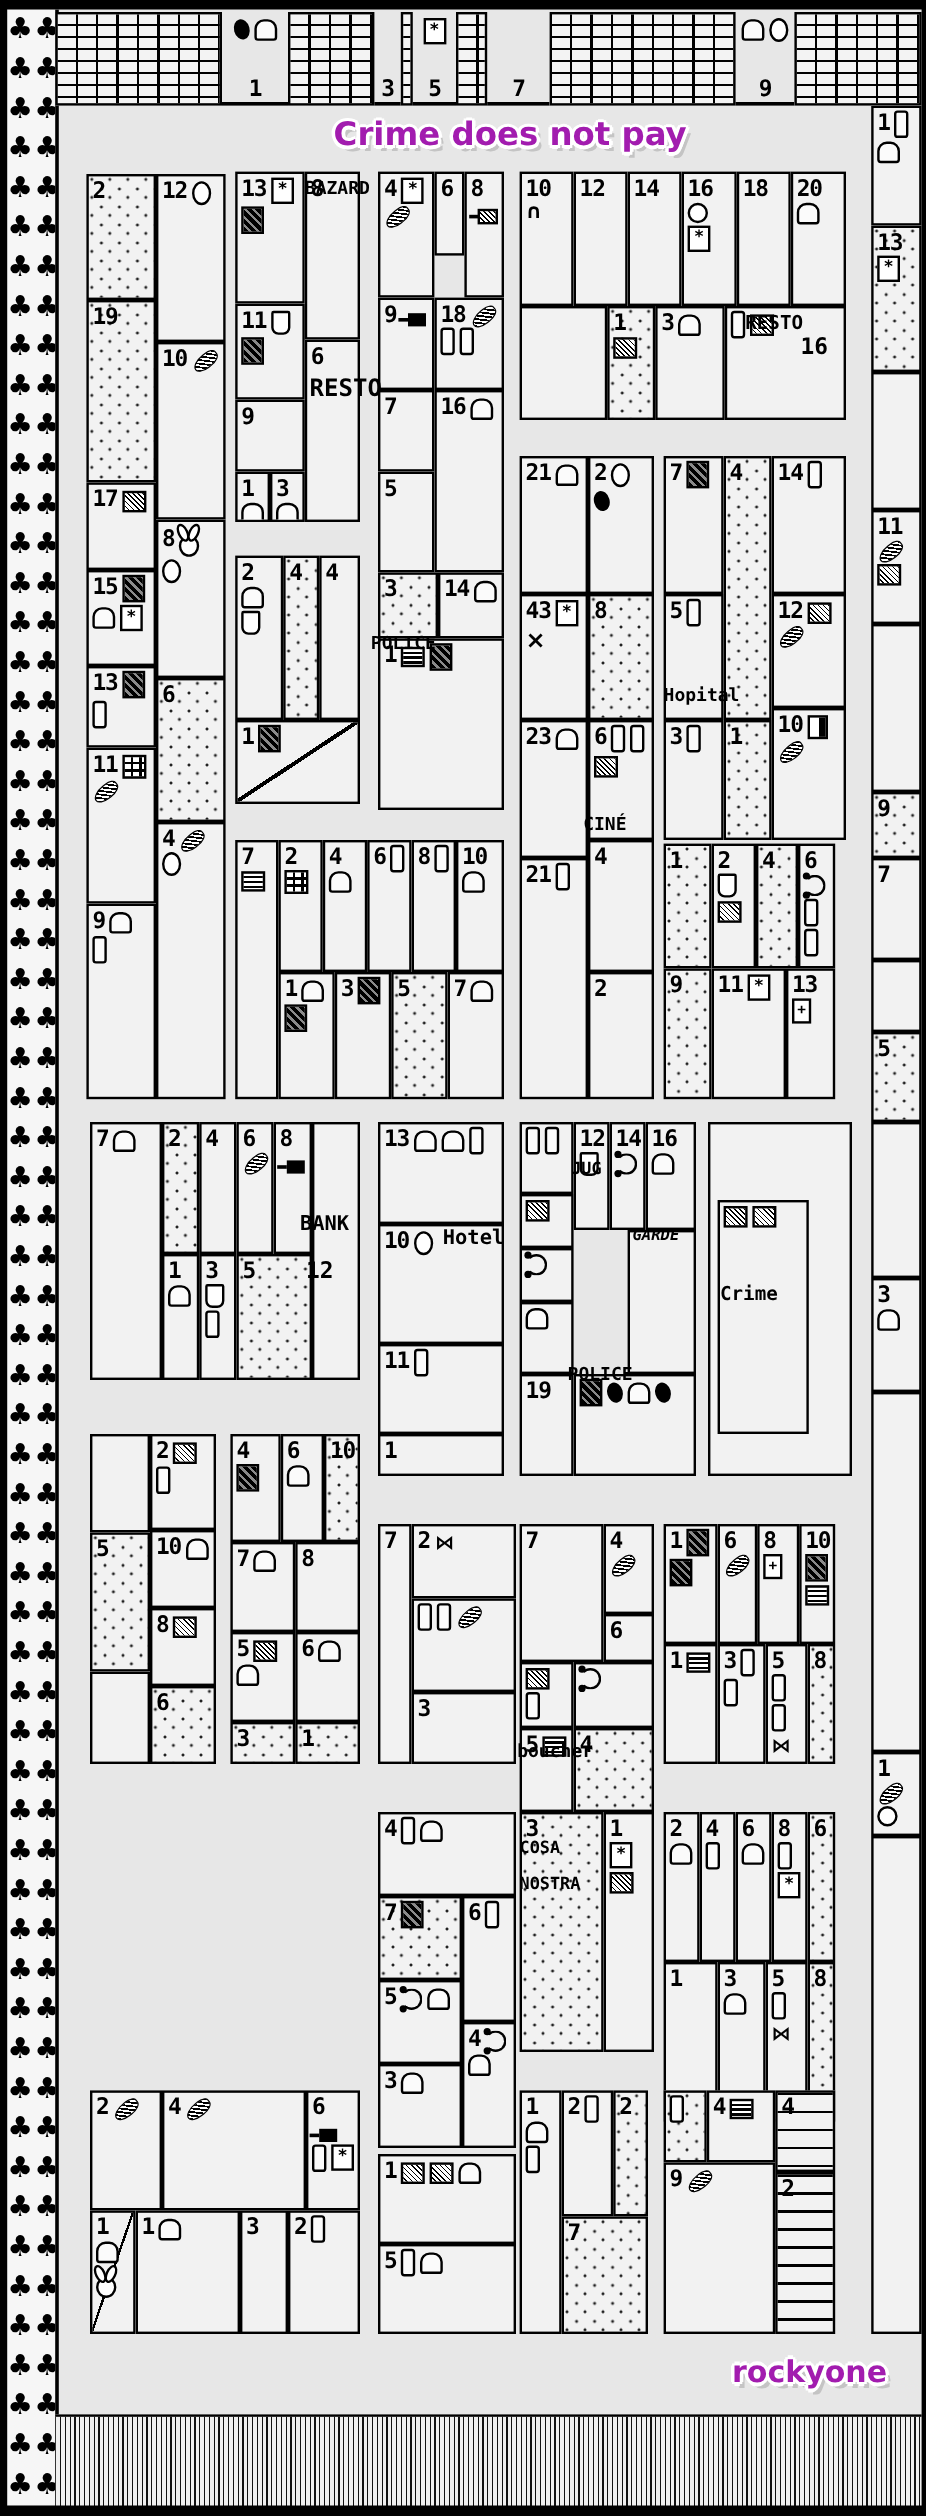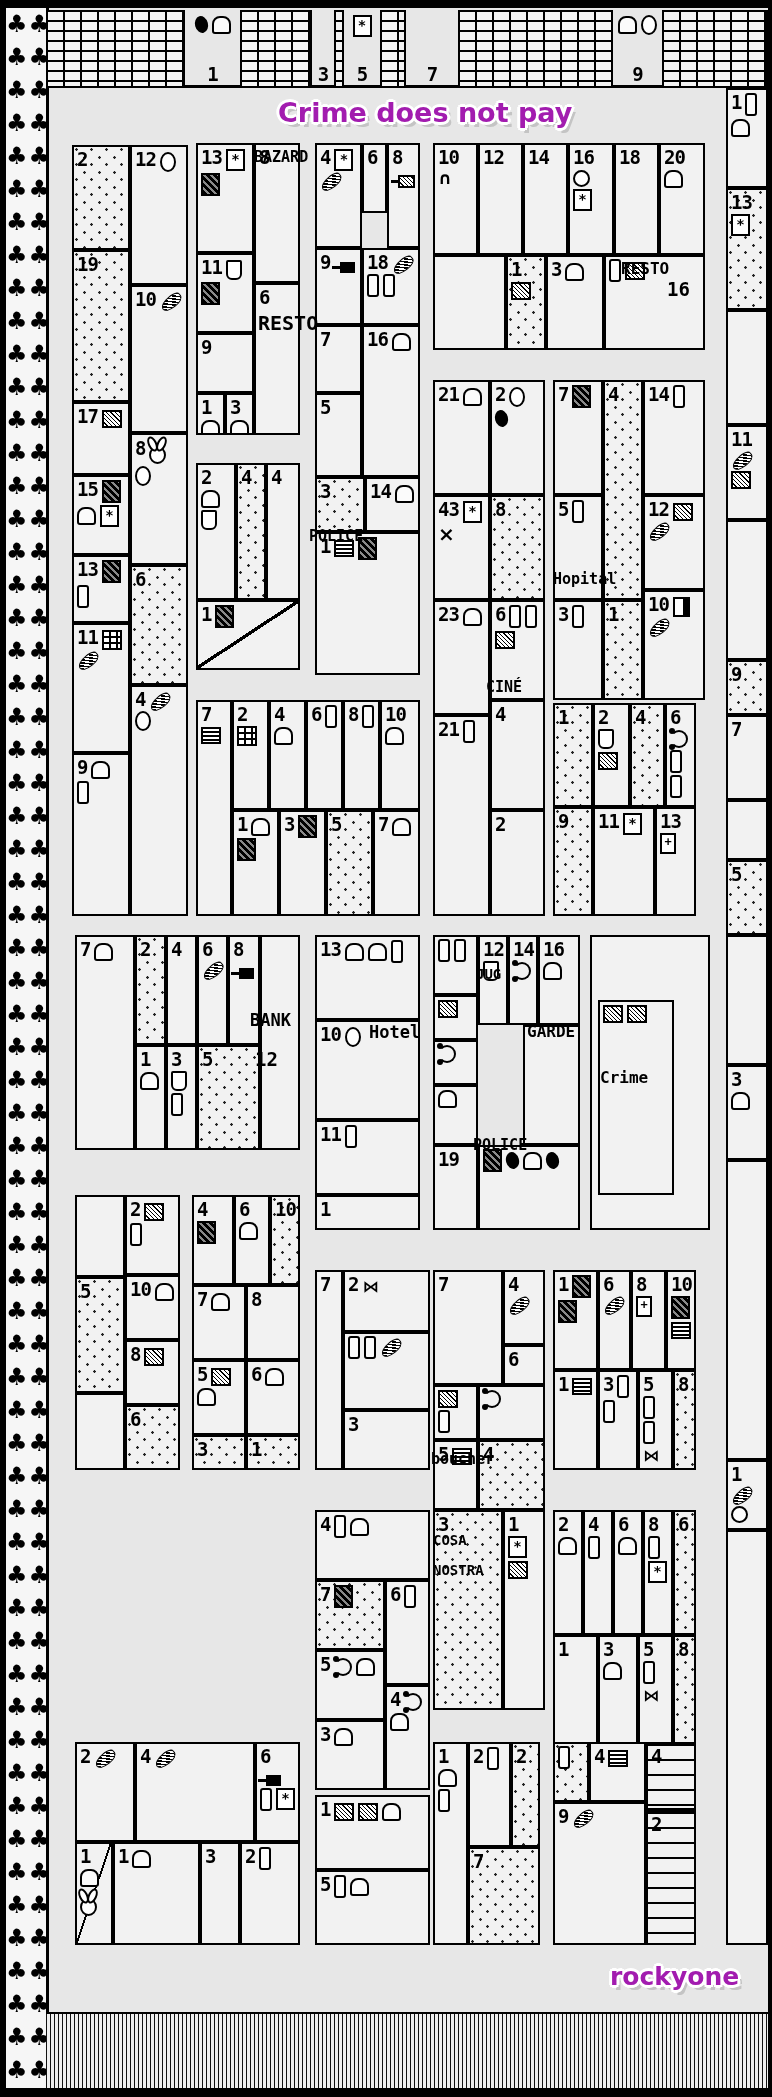--- a/index.html
+++ b/index.html
@@ -350,21 +350,21 @@
       <span class="maplabel" style="left: 258px; top: 295px; font-size: 20px; margin-top: 16px;">RESTO</span>
       <span class="maplabel" style="left: 309px; top: 527px; font-size: 15px;">POLICE</span>
       <span class="maplabel" style="left: 621px; top: 259px; font-size: 16px;">RESTO</span>
       <span class="maplabel" style="left: 667px; top: 278px; font-size: 19px;">16</span>
       <span class="maplabel" style="left: 553px; top: 570px; font-size: 15px;">Hopital</span>
       <span class="maplabel" style="left: 486px; top: 678px; font-size: 15px;">CINÉ</span>
       <span class="maplabel" style="left: 250px; top: 1010px; font-size: 17px;">BANK</span>
       <span class="maplabel" style="left: 255px; top: 1048px; font-size: 19px;">12</span>
       <span class="maplabel" style="left: 336px; top: 1022px; font-size: 17px; margin-left: 33px;">Hotel</span>
       <span class="maplabel" style="left: 476px; top: 966px; font-size: 14px;">JUG</span>
-      <span class="maplabel" style="left: 527px; top: 1022px; font-size: 16px;">GARDE</span>
+      <span class="maplabel" style="left: 527px; top: 1022px; font-size: 13px; font-style: italic;">GARDE</span>
       <span class="maplabel" style="left: 473px; top: 1136px; font-size: 15px;">POLICE</span>
       <span class="maplabel" style="left: 600px; top: 1068px; font-size: 16px;">Crime</span>
       <span class="maplabel" style="left: 431px; top: 1450px; font-size: 15px;">boucher</span>
       <span class="maplabel" style="left: 433px; top: 1532px; font-size: 14px;">COSA</span>
       <span class="maplabel" style="left: 433px; top: 1562px; font-size: 14px;">NOSTRA</span>
     </div>
   <div class="bigtitle" style="left:278px;top:97px;">Crime does not pay</div>
   <div class="bigtitle" style="left:610px;top:1962px;font-size:25px;">rockyone</div>
   <div id="water"></div>
   <div id="frame"></div>

